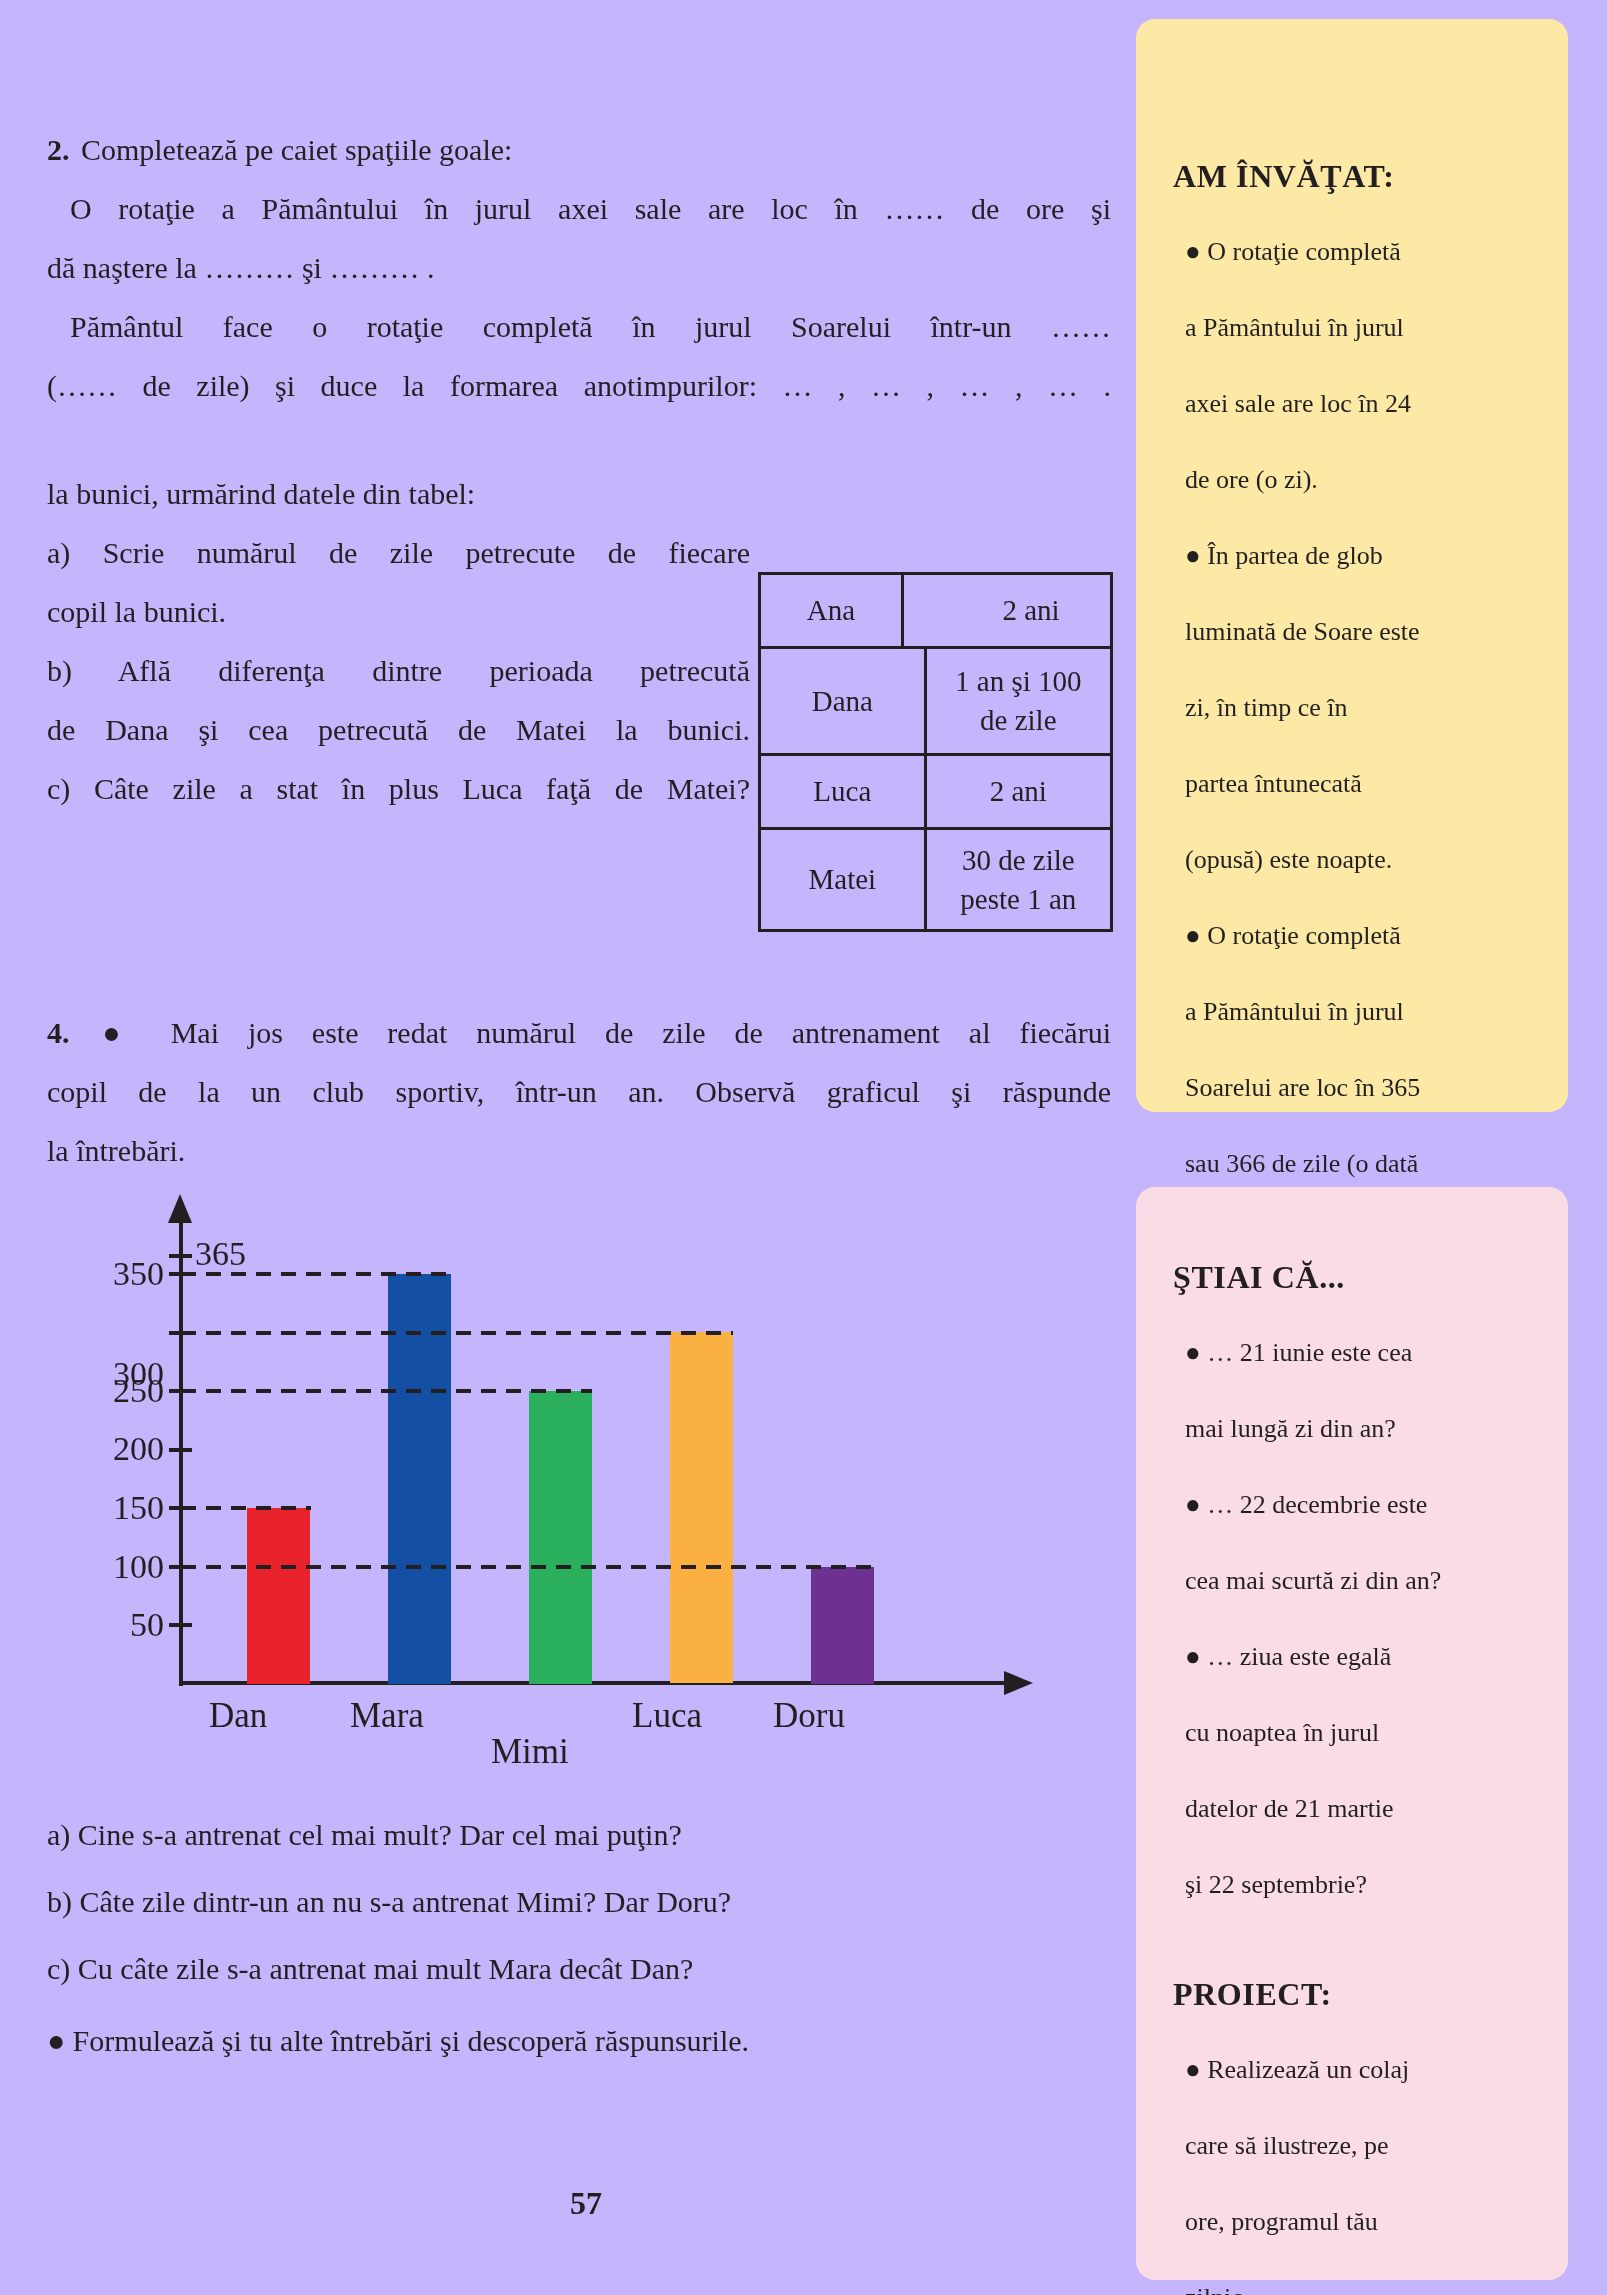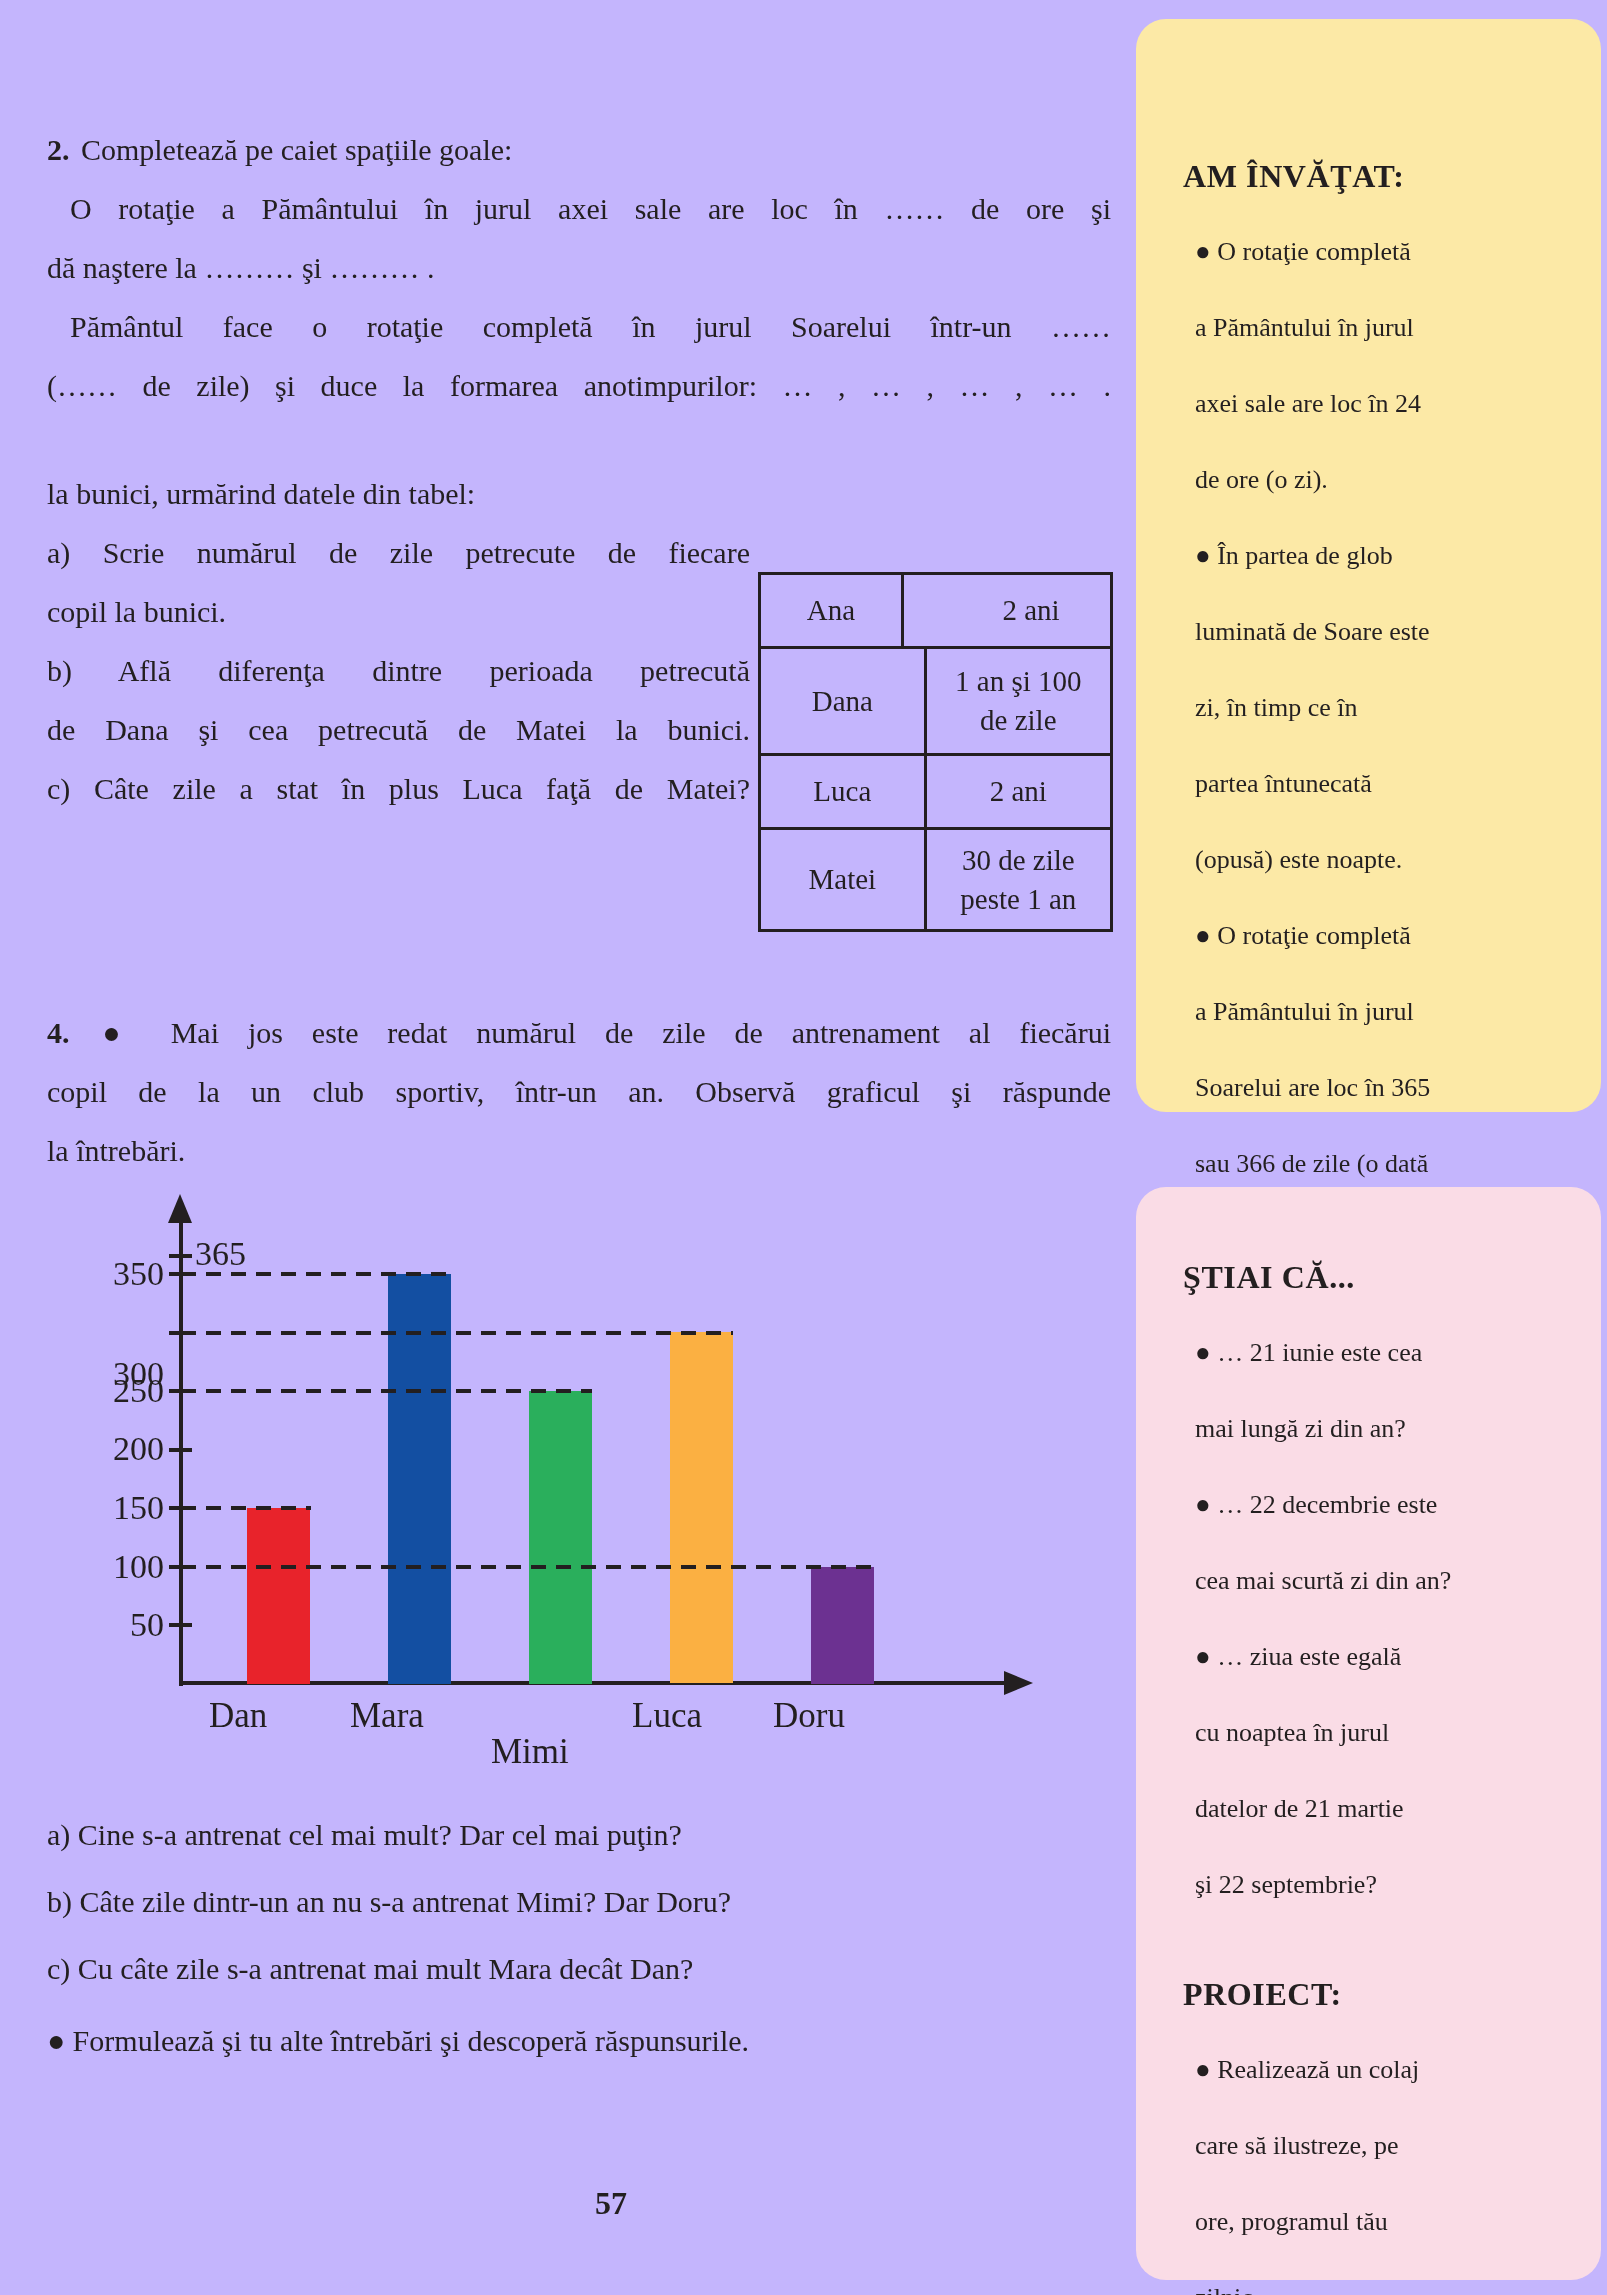--- a/index.html
+++ b/index.html
@@ -43,25 +43,25 @@
   .tick{position:absolute;width:23px;height:4.4px;background:#231f20;left:80px;}
   .tick-label{position:absolute;left:-8.9px;width:84px;text-align:right;
     font-size:34px;line-height:34px;}
   .ref-label{position:absolute;left:106px;font-size:34px;line-height:34px;}
   .dash{position:absolute;height:4.4px;left:92px;
     background:repeating-linear-gradient(90deg,#231f20 0 15px,transparent 15px 25px);}
   .bar{position:absolute;width:63px;}
   .bar-label{position:absolute;top:505px;width:139px;font-size:35px;line-height:42px;}
   
   .qline{margin:0;font-size:30px;line-height:67px;white-space:nowrap;}
-  .pagenum{position:absolute;left:570px;top:2185px;width:82px;text-align:center;
+  .pagenum{position:absolute;left:570px;top:2185px;width:82px;
     font-size:32px;font-weight:bold;}
   
-  .sbox{position:absolute;left:1136px;width:465px;border-radius:30px;box-sizing:border-box;
-    padding:0 25px 0 47px;}
+  .sbox{position:absolute;left:1136px;width:432px;border-radius:19px;box-sizing:border-box;
+    padding:0 25px 0 37px;}
   #box-learned{top:19px;height:1093px;background:#fce9a6;padding-top:125px;}
   #box-didyouknow{top:1187px;height:1093px;background:#fadce6;padding-top:58px;}
   .sb-title{margin:0;font-size:32px;font-weight:bold;line-height:64px;letter-spacing:0.6px;}
   .sb-line{margin:12px;font-size:26px;line-height:64px;white-space:nowrap;}
   .proiect-title{margin-top:45px;}
 </style>
 </head>
 <body>
 
 <div class="page">

